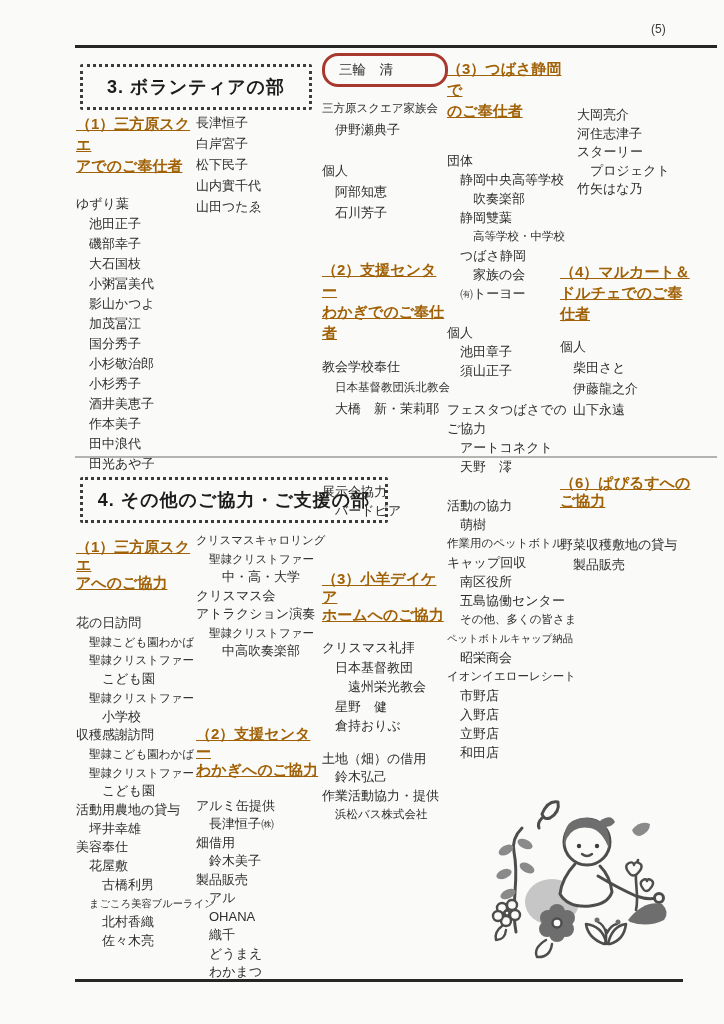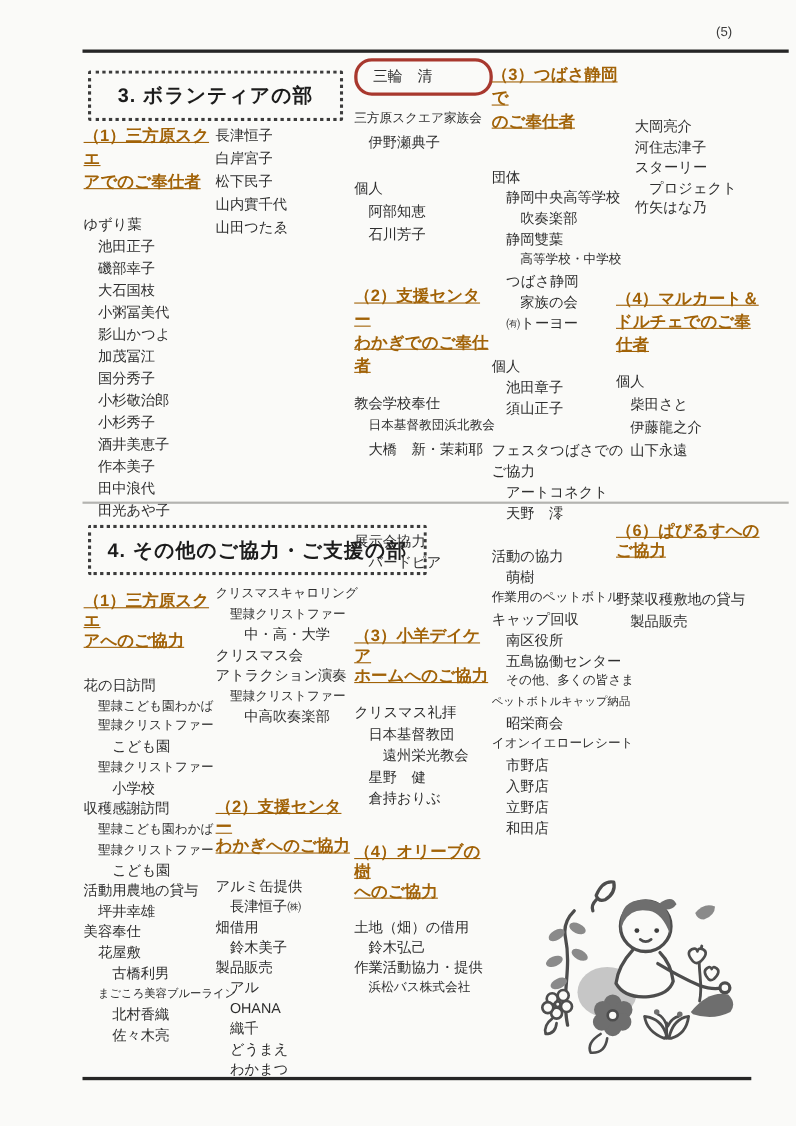--- a/index.html
+++ b/index.html
@@ -195,22 +195,20 @@
   <div class="col" style="left:322px;top:570px;width:124px;">
     <div class="head lh18">（3）小羊デイケア
 ホームへのご協力</div>
     <div style="margin-top:14px;line-height:19.5px;">
         <div class="line ind0">クリスマス礼拝</div>
         <div class="line ind1">日本基督教団</div>
         <div class="line ind2">遠州栄光教会</div>
         <div class="line ind1">星野　健</div>
         <div class="line ind1">倉持おりぶ</div>
       </div>
-    <div class="head lh18" style="margin-top:30px;">（4）オリーブの樹
-へのご協力</div>
     <div style="margin-top:14px;line-height:18.5px;">
         <div class="line ind0">土地（畑）の借用</div>
         <div class="line ind1">鈴木弘己</div>
         <div class="line ind0">作業活動協力・提供</div>
         <div class="line ind1 s1">浜松バス株式会社</div>
       </div>
   </div>
 
   <div class="col" style="left:447px;top:472px;width:134px;">
     <div style="margin-top:24px;line-height:19px;">

